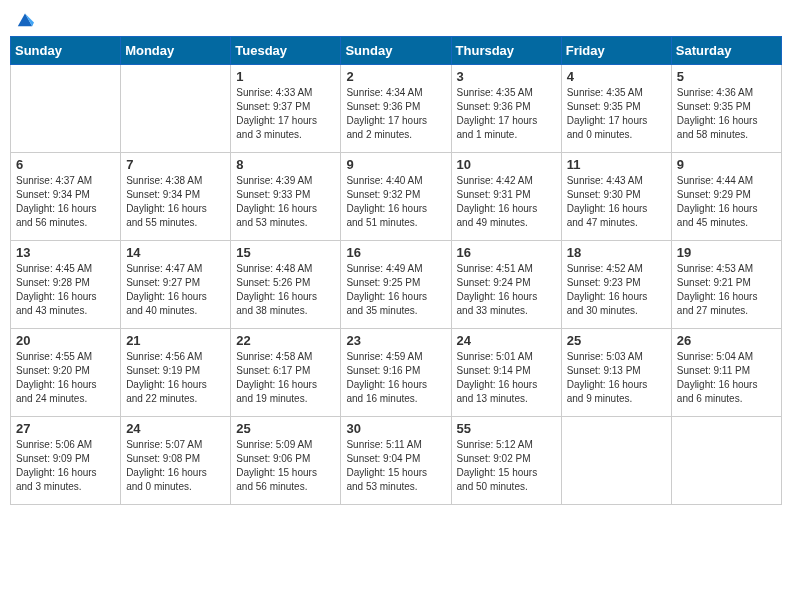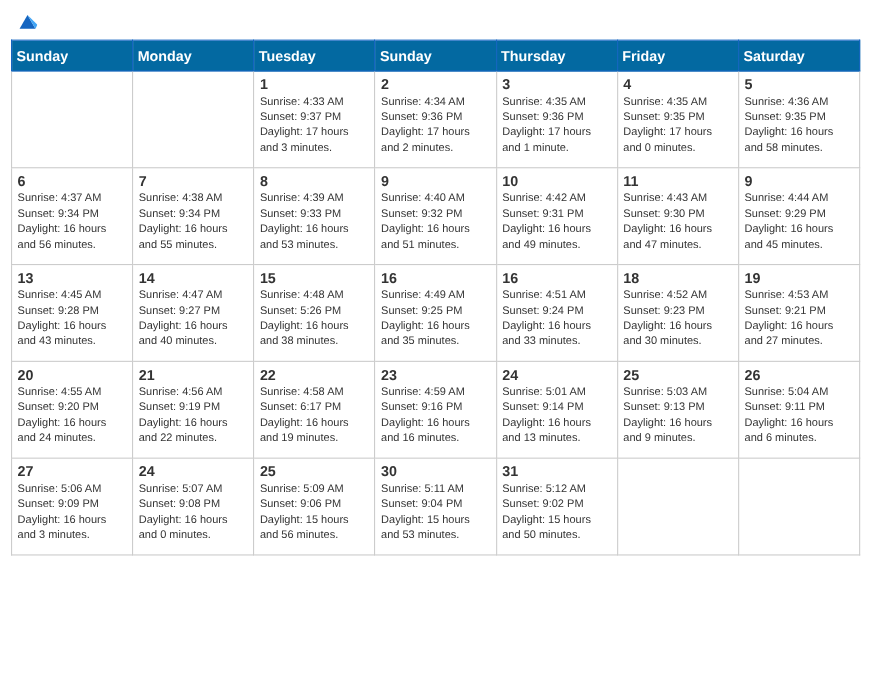--- a/index.html
+++ b/index.html
@@ -343,21 +343,21 @@
 and 56 minutes.</div>
         </td>
         <td>
           <span class="day-number">30</span>
           <div class="day-info">Sunrise: 5:11 AM
 Sunset: 9:04 PM
 Daylight: 15 hours
 and 53 minutes.</div>
         </td>
         <td>
-          <span class="day-number">31</span>
+          <span class="day-number">55</span>
           <div class="day-info">Sunrise: 5:12 AM
 Sunset: 9:02 PM
 Daylight: 15 hours
 and 50 minutes.</div>
         </td>
         <td class="empty"></td>
         <td class="empty"></td>
       </tr>
     </tbody>
 </table>

